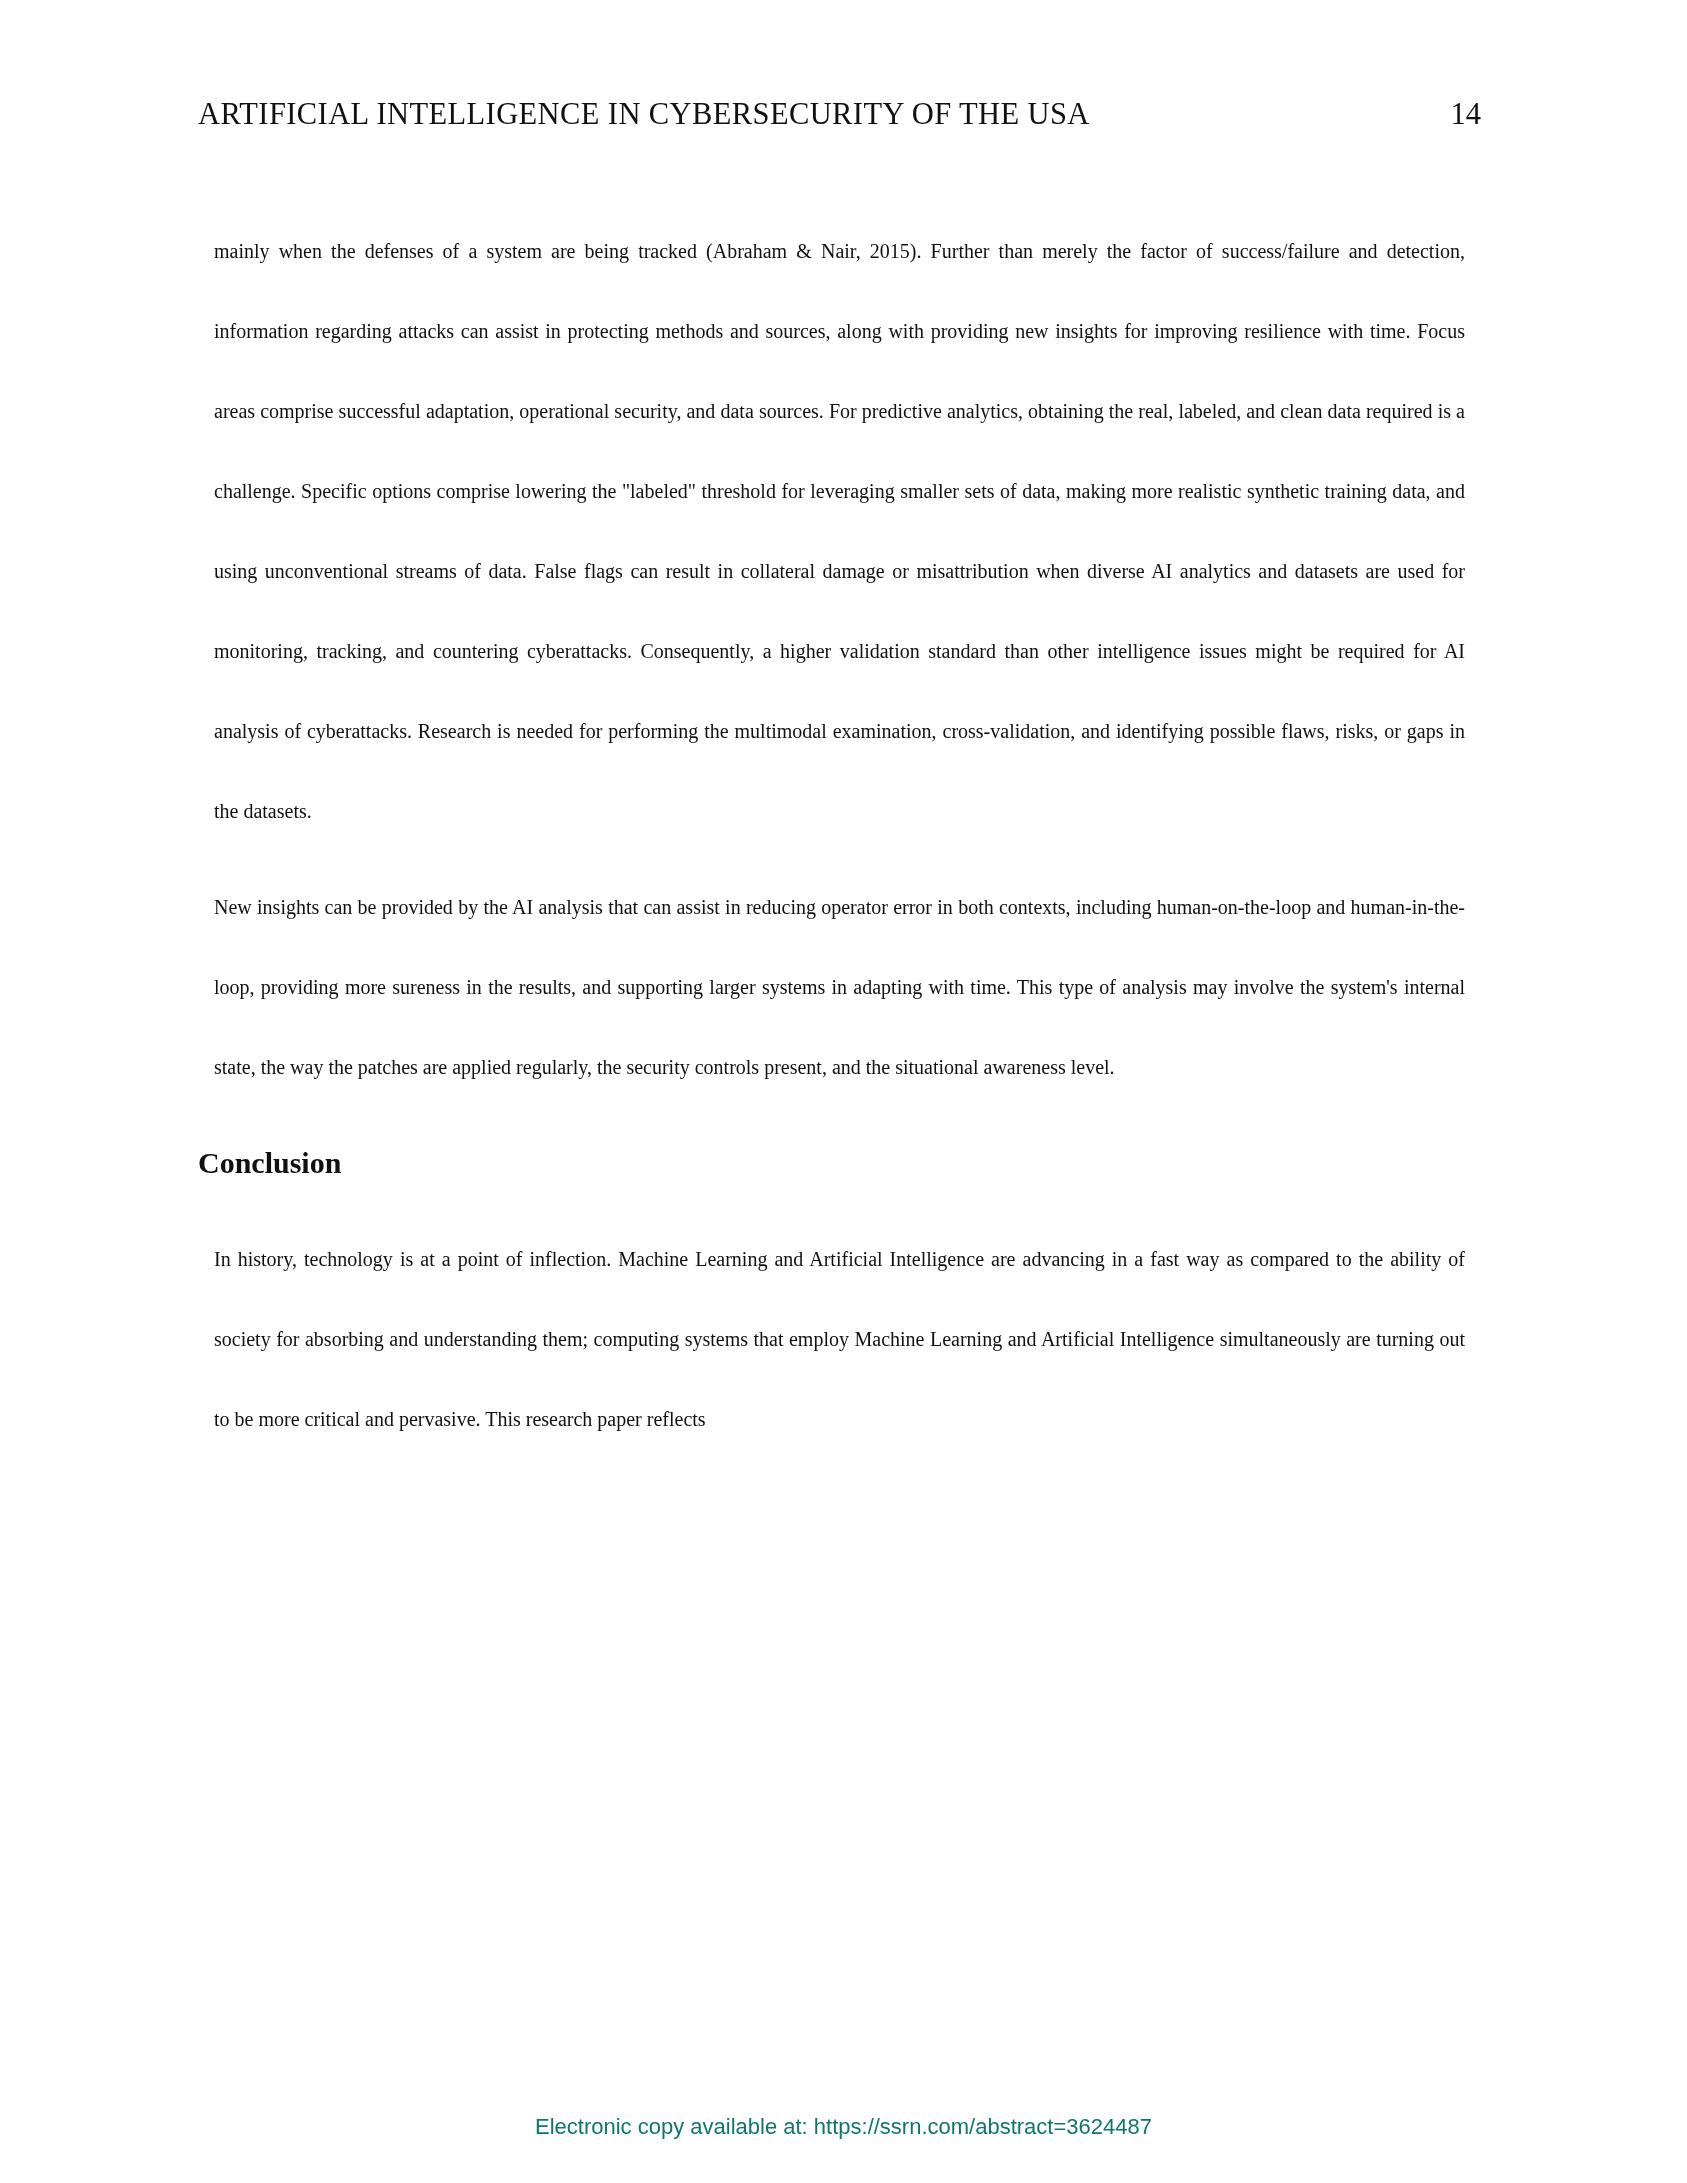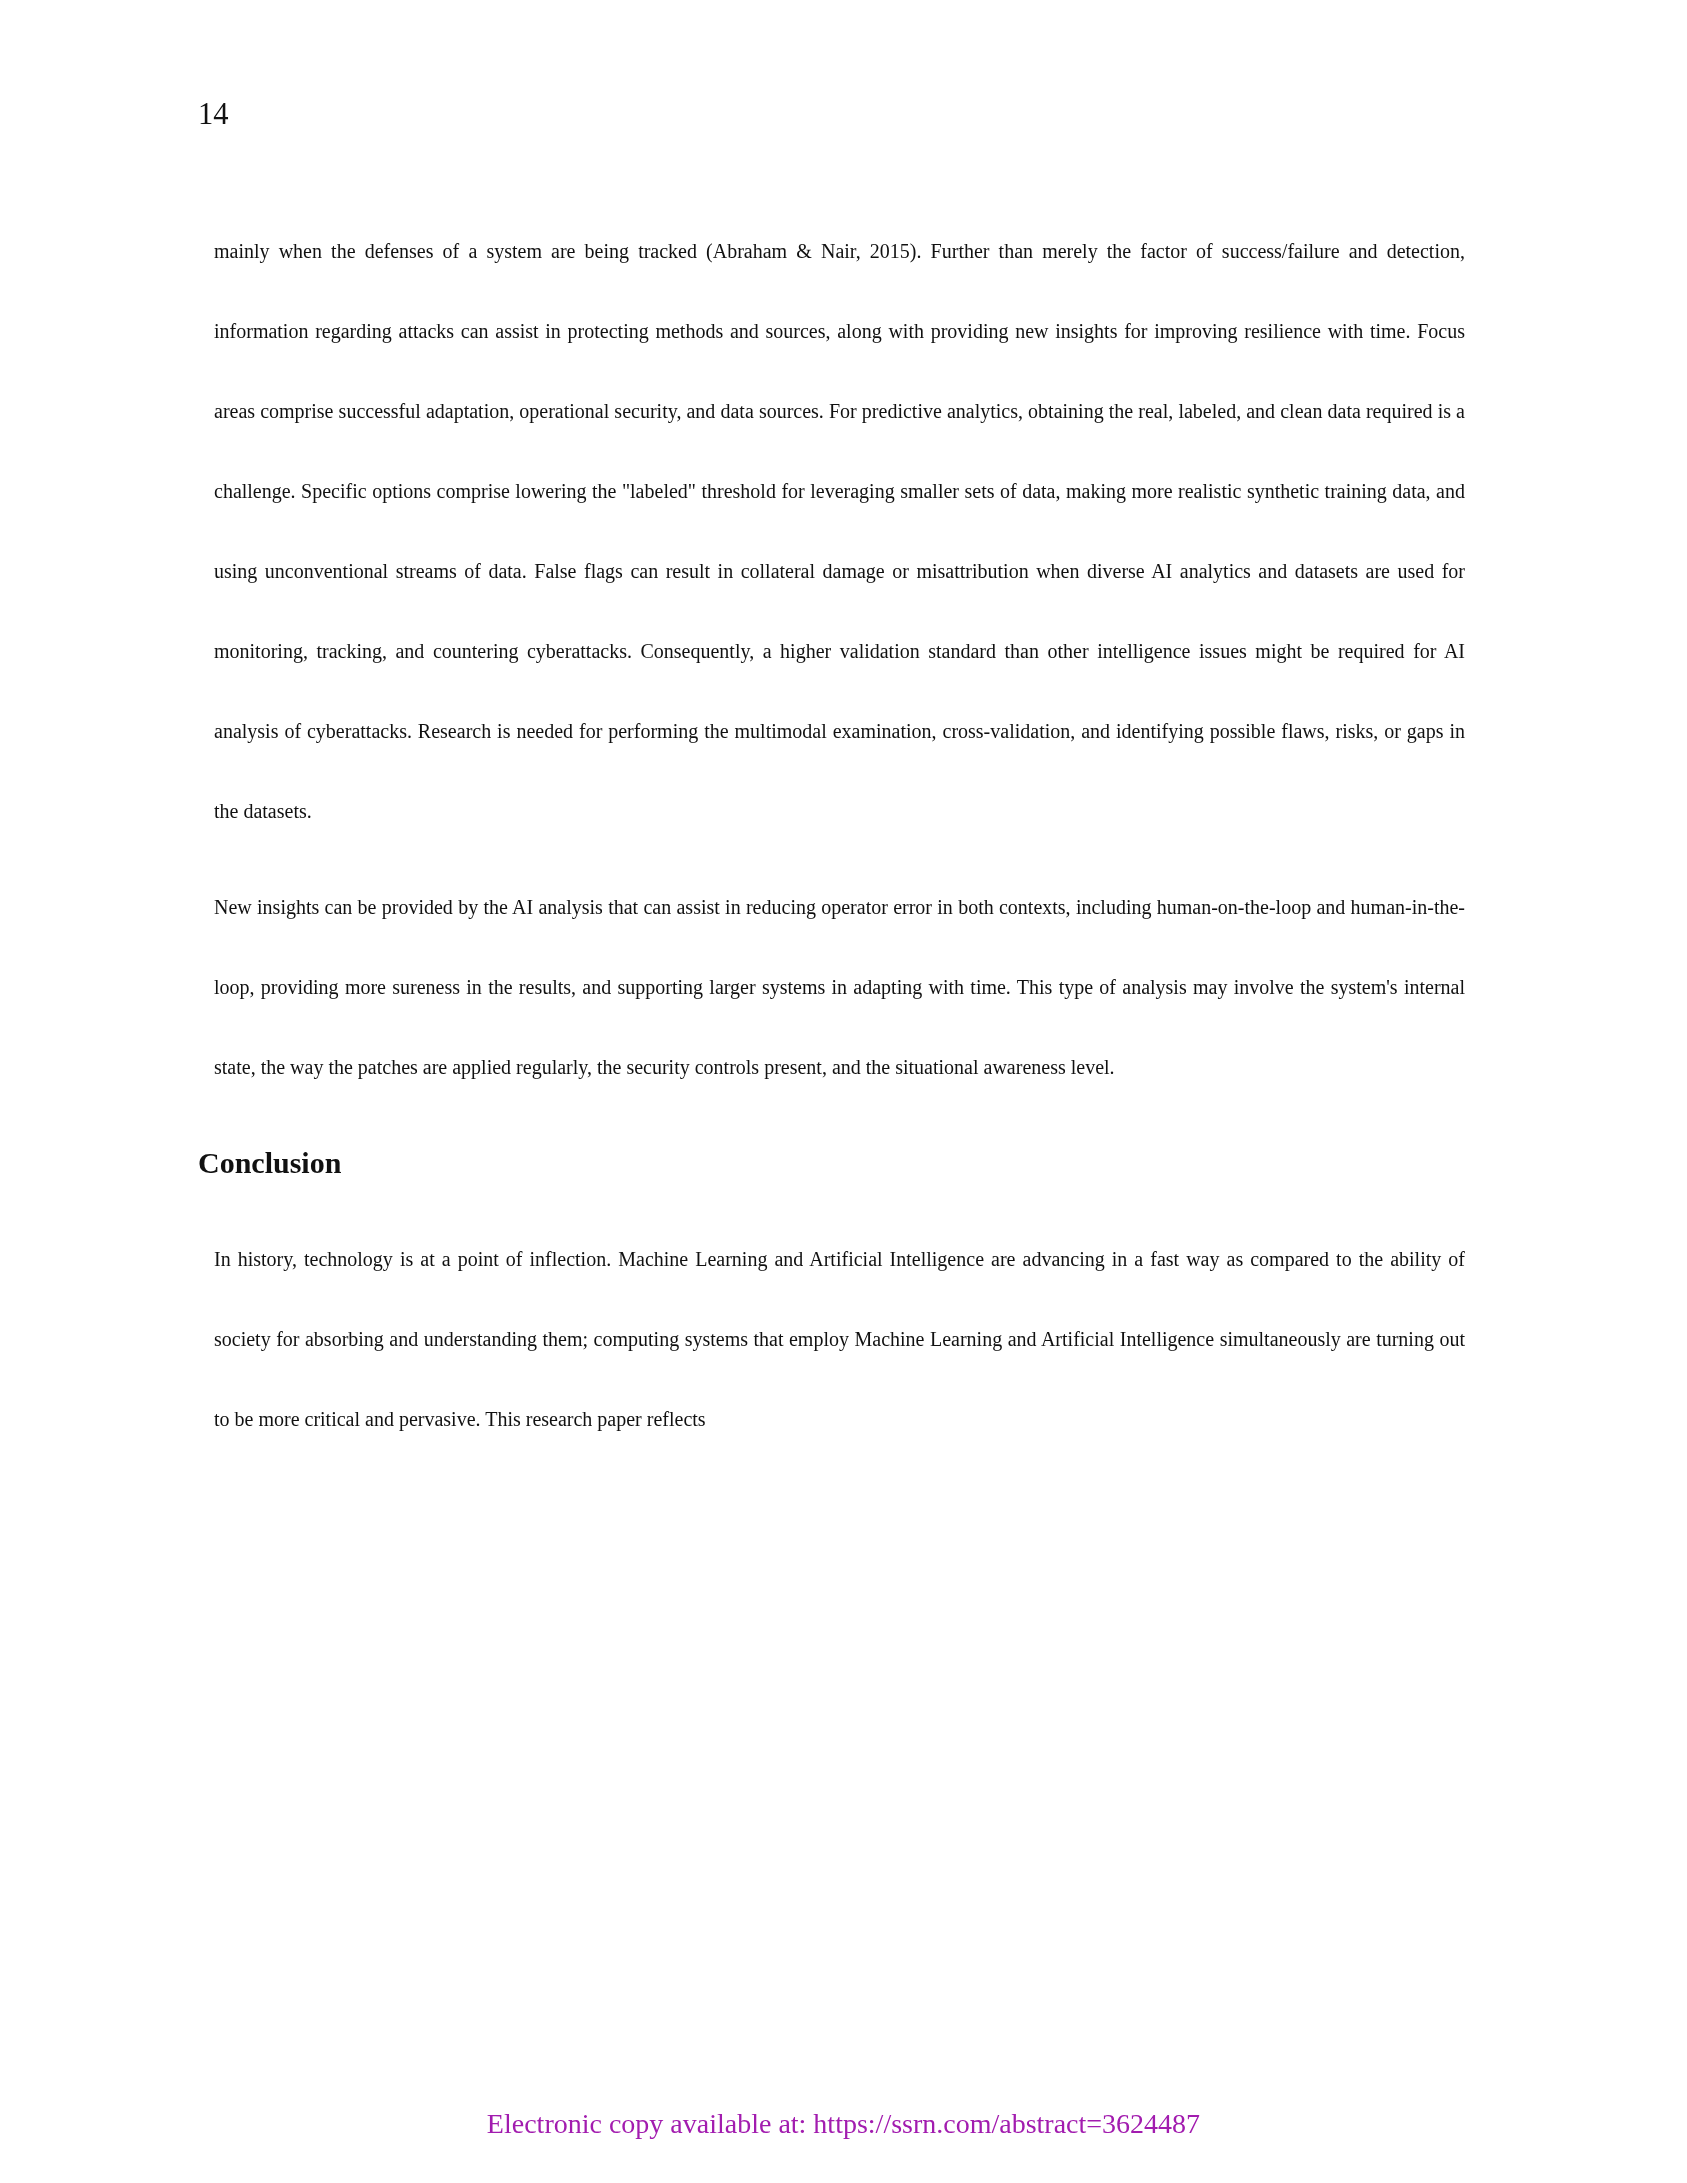--- a/index.html
+++ b/index.html
@@ -45,32 +45,33 @@
     line-height: 80px;
     font-weight: bold;
     text-align: left;
   }
   .footer-note {
     position: absolute;
     left: 0;
     right: 0;
     bottom: 43px;
     text-align: center;
-    font-family: Liberation Serif, serif;
-    font-size: 28px;
-    color: #a21caf;
+    font-family: Liberation Sans, sans-serif;
+    font-size: 22px;
+    color: #0f766e;
   }
 </style>
 </head>
 <body>
 
 <div class="page">
   <div class="content">
 
     <div class="header-row">
+      <span class="header-title">ARTIFICIAL INTELLIGENCE IN CYBERSECURITY OF THE USA</span>
       <span class="page-number">14</span>
     </div>
 
     <div class="body-text">
       <p>mainly when the defenses of a system are being tracked (Abraham &amp; Nair, 2015). Further than merely the factor of success/failure and detection, information regarding attacks can assist in protecting methods and sources, along with providing new insights for improving resilience with time. Focus areas comprise successful adaptation, operational security, and data sources. For predictive analytics, obtaining the real, labeled, and clean data required is a challenge. Specific options comprise lowering the "labeled" threshold for leveraging smaller sets of data, making more realistic synthetic training data, and using unconventional streams of data. False flags can result in collateral damage or misattribution when diverse AI analytics and datasets are used for monitoring, tracking, and countering cyberattacks. Consequently, a higher validation standard than other intelligence issues might be required for AI analysis of cyberattacks. Research is needed for performing the multimodal examination, cross-validation, and identifying possible flaws, risks, or gaps in the datasets.</p>
       <p>New insights can be provided by the AI analysis that can assist in reducing operator error in both contexts, including human-on-the-loop and human-in-the-loop, providing more sureness in the results, and supporting larger systems in adapting with time. This type of analysis may involve the system's internal state, the way the patches are applied regularly, the security controls present, and the situational awareness level.</p>
       <h2>Conclusion</h2>
       <p>In history, technology is at a point of inflection. Machine Learning and Artificial Intelligence are advancing in a fast way as compared to the ability of society for absorbing and understanding them; computing systems that employ Machine Learning and Artificial Intelligence simultaneously are turning out to be more critical and pervasive. This research paper reflects</p>
     </div>
 

